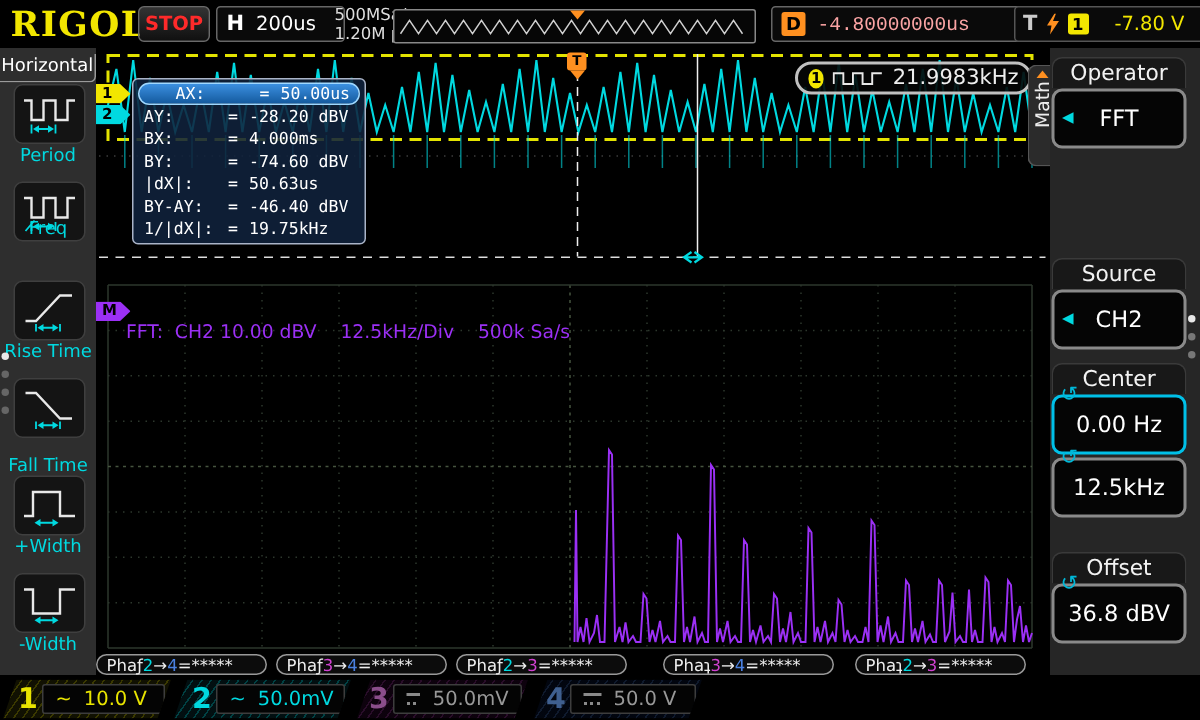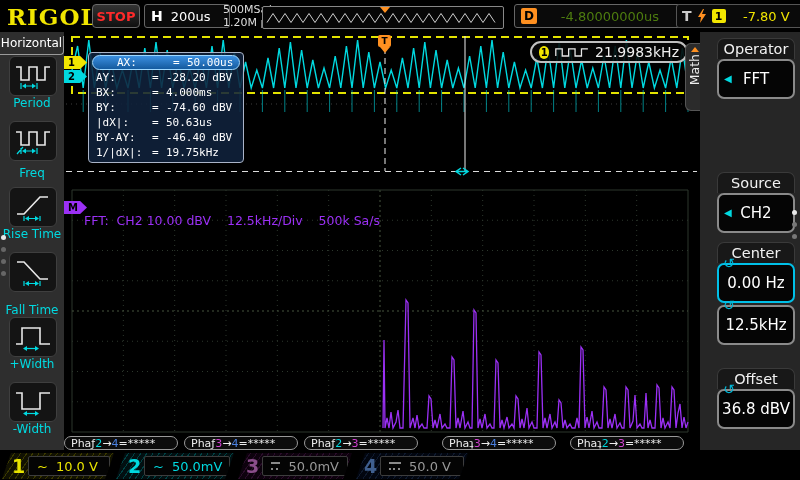--- a/index.html
+++ b/index.html
@@ -21,21 +21,21 @@
   .rate-block{position:absolute;left:223px;top:3px;font-size:11px;line-height:13px;color:#ddd;}
   .preview{position:absolute;left:262px;top:6px;width:240px;height:21px;background:#060606;
            border:1px solid #888;border-radius:2px;}
   .preview svg{position:absolute;left:0;top:0;}
   .pv-trig{position:absolute;left:117px;top:0;width:0;height:0;
            border-left:5px solid transparent;border-right:5px solid transparent;border-top:6px solid #ff9020;}
   .d-box{position:absolute;left:514px;top:4px;width:154px;height:22px;background:#0a0a0a;
          border:1px solid #666;border-radius:3px;display:flex;align-items:center;padding:0 6px;gap:8px;}
   .d-chip{width:16px;height:16px;background:#ff9020;border-radius:2px;color:#000;font-weight:900;
           font-size:12px;display:flex;align-items:center;justify-content:center;}
-  .d-val{flex:1;text-align:center;font-size:13px;color:#4d7c0f;}
+  .d-val{flex:1;text-align:left;font-size:13px;color:#fca5a5;font-family:Liberation Mono, monospace;}
   .t-box{position:absolute;left:676px;top:4px;width:120px;height:22px;background:#0a0a0a;
          border:1px solid #555;border-radius:3px;display:flex;align-items:center;padding:0 5px;gap:5px;}
   .t-letter{color:#ccc;font-weight:900;font-size:14px;}
   .one-chip{width:14px;height:14px;background:#f2e600;border-radius:2px;color:#000;font-weight:900;
             font-size:11px;display:flex;align-items:center;justify-content:center;}
   .t-val{flex:1;text-align:center;font-size:13px;color:#f2e600;}
   
   .sidebar{position:absolute;left:0;top:32px;width:64px;height:418px;background:#2e2e2e;z-index:3;}
   .sb-title{position:absolute;left:0;top:4px;width:63px;height:18px;font-size:12px;color:#fff;
             text-align:center;border-bottom:1px solid #9a9a9a;border-right:1px solid #9a9a9a;
@@ -73,21 +73,21 @@
   .fft-readout{position:absolute;left:84px;top:213px;font-size:12.5px;color:#9b30f5;
                white-space:pre;z-index:2;}
   .math-tab{position:absolute;left:685px;top:43px;width:17px;height:66px;background:#2b2b2b;
             border:1px solid #555;border-right:none;border-radius:6px 0 0 6px;z-index:3;
             display:flex;flex-direction:column;align-items:center;}
   .math-tab .mt-arrow{width:0;height:0;margin-top:3px;
             border-left:4px solid transparent;border-right:4px solid transparent;border-bottom:5px solid #ff9020;}
   .math-tab .mt-label{writing-mode:vertical-rl;transform:rotate(180deg);font-size:12.5px;color:#eee;margin-top:2px;}
   
   .menu{position:absolute;left:700px;top:32px;width:100px;height:418px;background:#262626;z-index:3;}
-  .mgroup{position:absolute;left:17px;width:78px;}
+  .mgroup{position:absolute;left:1px;width:90px;}
   .mlabel{height:20px;line-height:20px;text-align:center;font-size:14.5px;color:#f2f2f2;
           background:#181818;border:1px solid #3a3a3a;border-radius:7px 7px 0 0;border-bottom:none;}
   .mvalue{position:relative;height:36px;line-height:36px;text-align:center;font-size:15px;color:#fff;
           background:#050505;border:2px solid #8a8a8a;border-radius:7px;}
   .mvalue.sel{border-color:#00c0e8;}
   .mvalue .arrow{position:absolute;left:5px;top:0;font-size:10px;color:#00d9e0;}
   .mvalue .knob{position:absolute;left:4px;top:-9px;font-size:14px;color:#00b8d8;line-height:1;}
   .rdots{position:absolute;left:92px;top:171px;}
   .rdots span{display:block;width:5px;height:5px;border-radius:50%;margin:7px 0;}
   
@@ -223,21 +223,21 @@
   <div class="sb-item-label" style="top:64px">Period</div>
 
   <div class="sb-item-btn" style="top:89px">
     <svg width="40" height="30" viewBox="0 0 40 30">
       <path d="M3 6 H8 V19 H16 V6 H24 V19 H32 V6 H37" stroke="#e8e8e8" fill="none" stroke-width="1.6"></path>
       <path d="M4 28 L10 21 M8 22 V28 M24 22 V28 M11 25 H21" stroke="#00d9e0" fill="none" stroke-width="1.2"></path>
       <polygon points="13,22.5 9,25 13,27.5" fill="#00d9e0"></polygon>
         <polygon points="19,22.5 23,25 19,27.5" fill="#00d9e0"></polygon>
     </svg>
   </div>
-  <div class="sb-item-label" style="top:134px">Freq</div>
+  <div class="sb-item-label" style="top:113px">Freq</div>
 
   <div class="sb-item-btn" style="top:155px">
     <svg width="40" height="30" viewBox="0 0 40 30">
       <path d="M4 22 H11 L27 5 H35" stroke="#e8e8e8" fill="none" stroke-width="1.6"></path>
       <path d="M11 24 V29 M27 24 V29 M14 26.5 H24" stroke="#00d9e0" fill="none" stroke-width="1.2"></path>
       <polygon points="16,24 12,26.5 16,29" fill="#00d9e0"></polygon>
         <polygon points="22,24 26,26.5 22,29" fill="#00d9e0"></polygon>
     </svg>
   </div>
   <div class="sb-item-label" style="top:195px">Rise Time</div>

